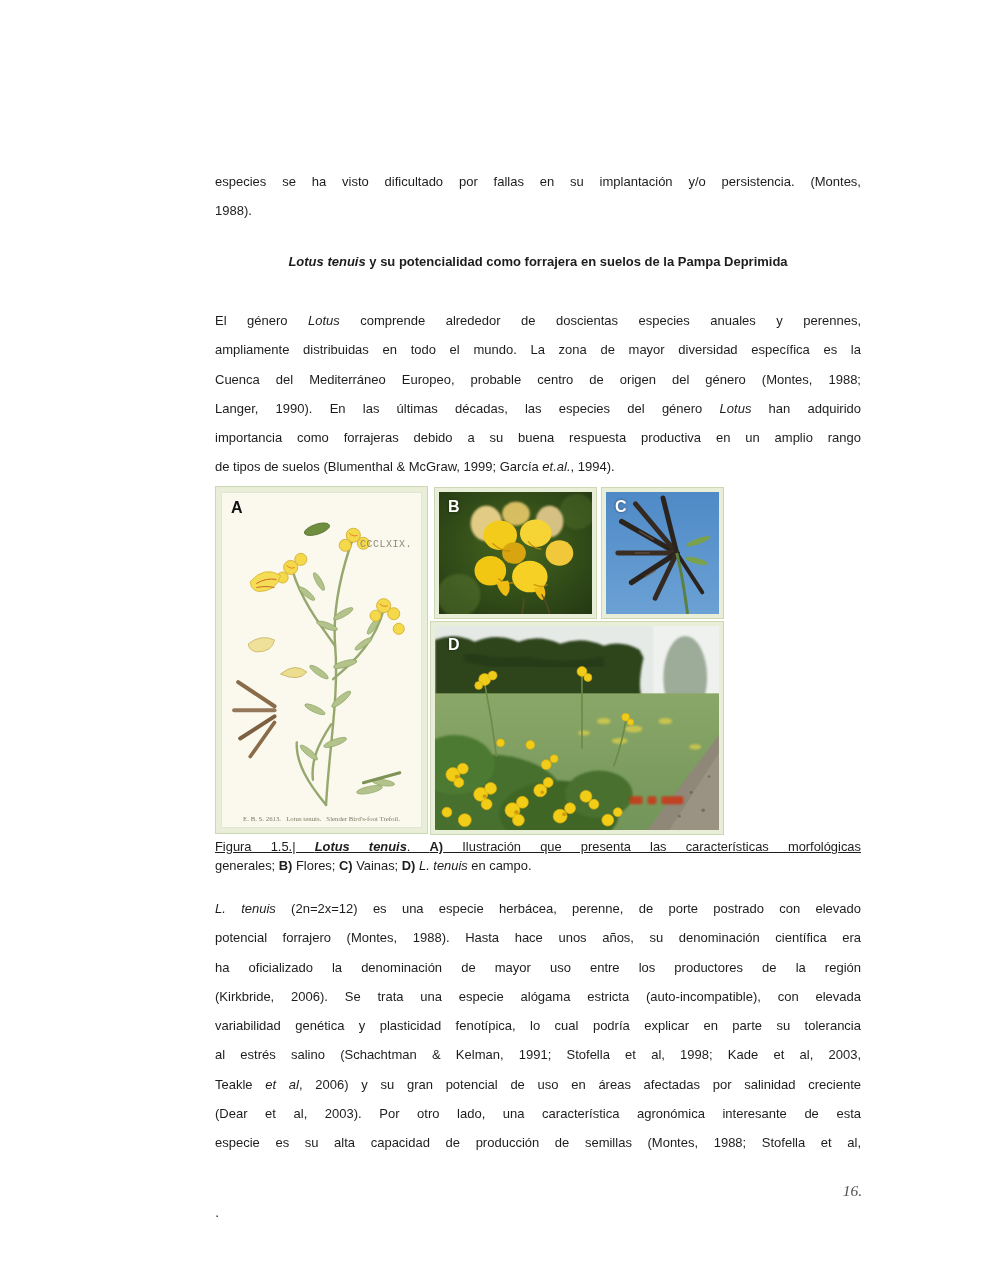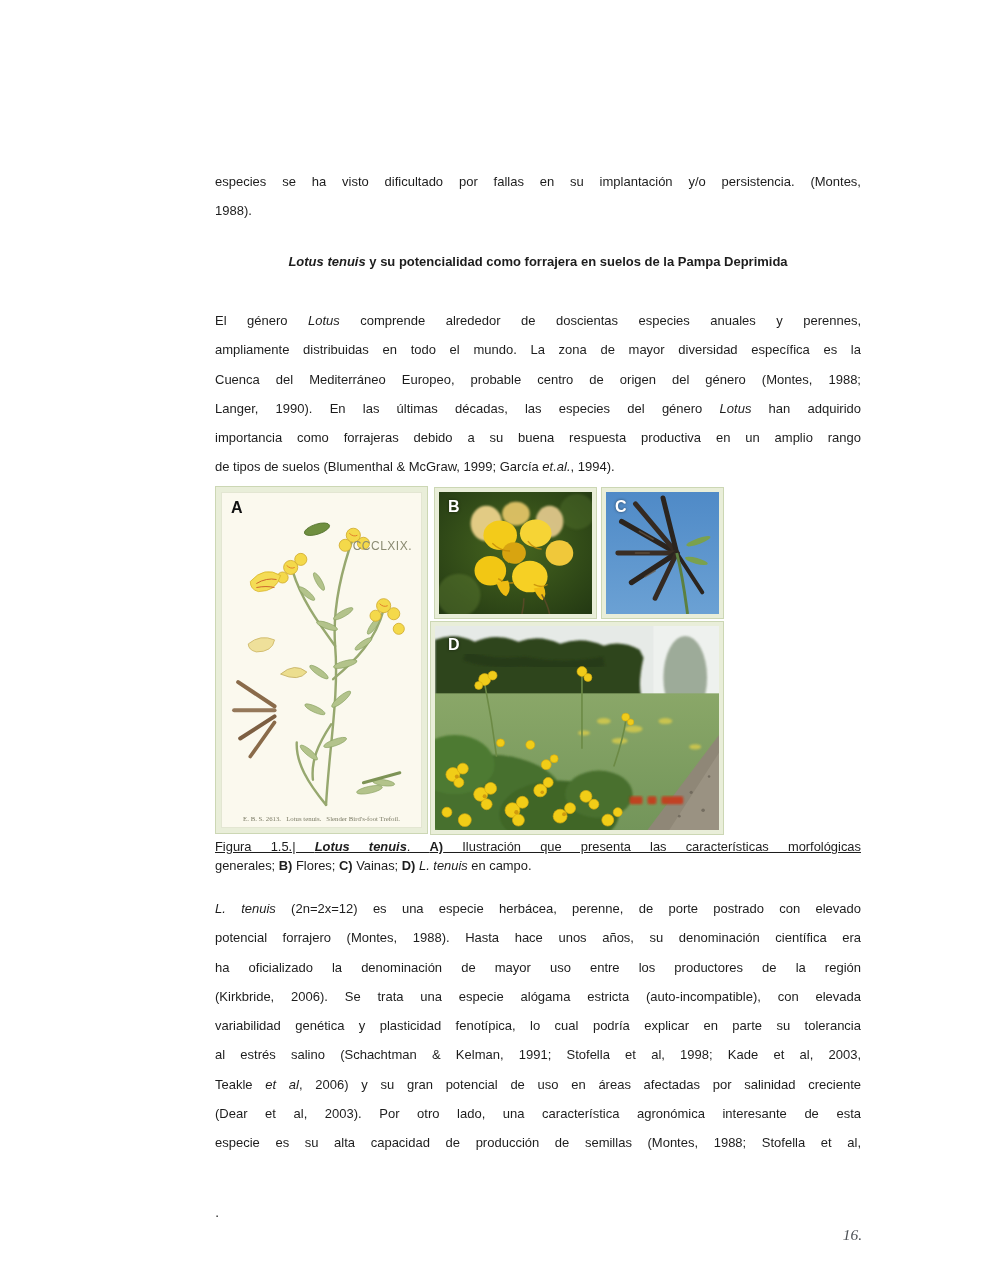--- a/index.html
+++ b/index.html
@@ -41,39 +41,39 @@
   .panel-c { left:386px; top:1px; width:123px; height:132px; }
   .panel-d { left:215px; top:135px; width:294px; height:214px; }
   .panel svg { display:block; width:100%; height:100%; }
   .plabel {
     position:absolute; left:9px; top:6px; font-weight:bold; font-size:16px;
   }
   .plabel-dark { color:#111; }
   .plabel-light { color:#ffffff; text-shadow:0 0 3px rgba(0,0,0,0.55); }
   .plate-number {
     position:absolute; top:46px; right:9px;
-    font-family:Liberation Sans, sans-serif; font-size:12px;
+    font-family:Liberation Mono, monospace; font-size:10px;
     letter-spacing:0.5px; color:#8b8b72;
   }
   .plate-caption {
     position:absolute; bottom:5px; left:0; width:100%; text-align:center;
     font-family:"Liberation Serif", serif; font-size:6.8px; color:#7c7c66;
     white-space:pre;
   }
   
   .fig-caption { top:838px; }
   .fig-caption .capline {
     font-size:12.9px; line-height:18.5px; text-align:justify; text-justify:inter-word;
   }
   .fig-caption .capline.just { text-align-last:justify;text-decoration:underline; }
   
   .page-number {
     position:absolute; top:1182px; right:128px;
     font-family:"Liberation Serif", serif; font-style:italic;
-    font-size:15.5px; color:#4e5257;margin-top:44px;
+    font-size:15.5px; color:#4e5257;
   }
   .stray-period { position:absolute; left:215px; top:1203px; font-size:15.4px; color:#3a3a3a; }
 </style>
 </head>
 <body>
 
 <div class="page">
 
 
   <div class="textblock p1">

